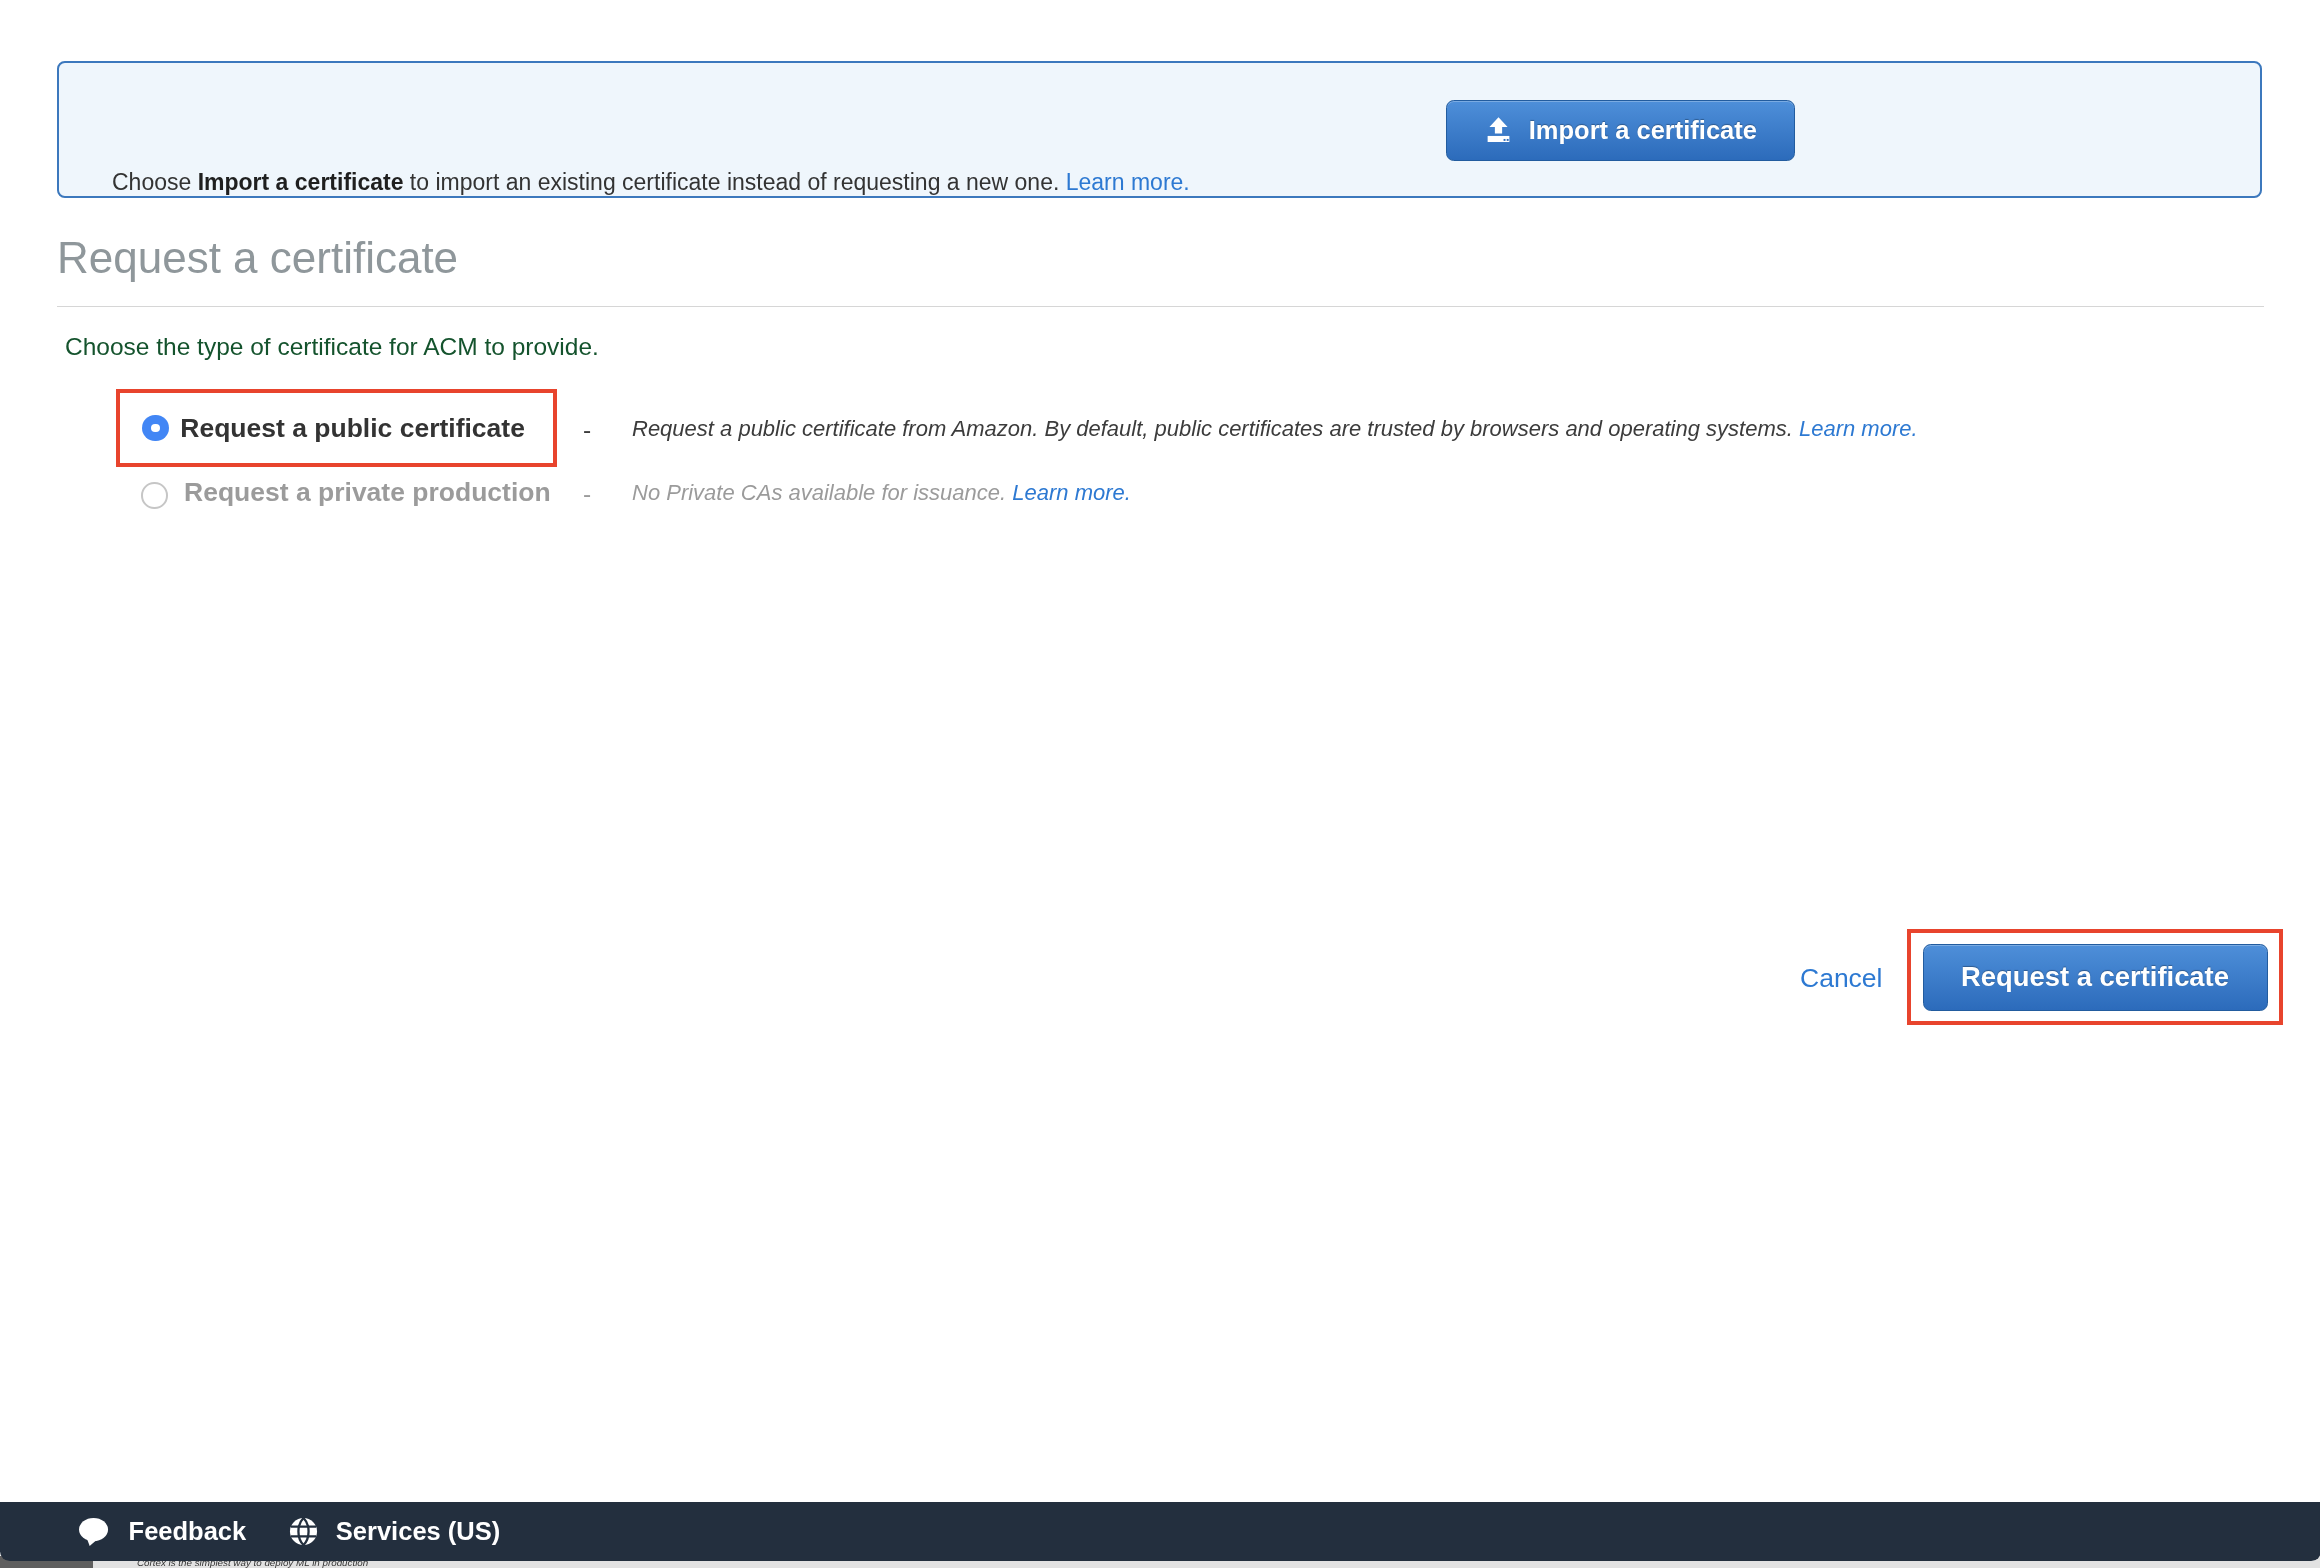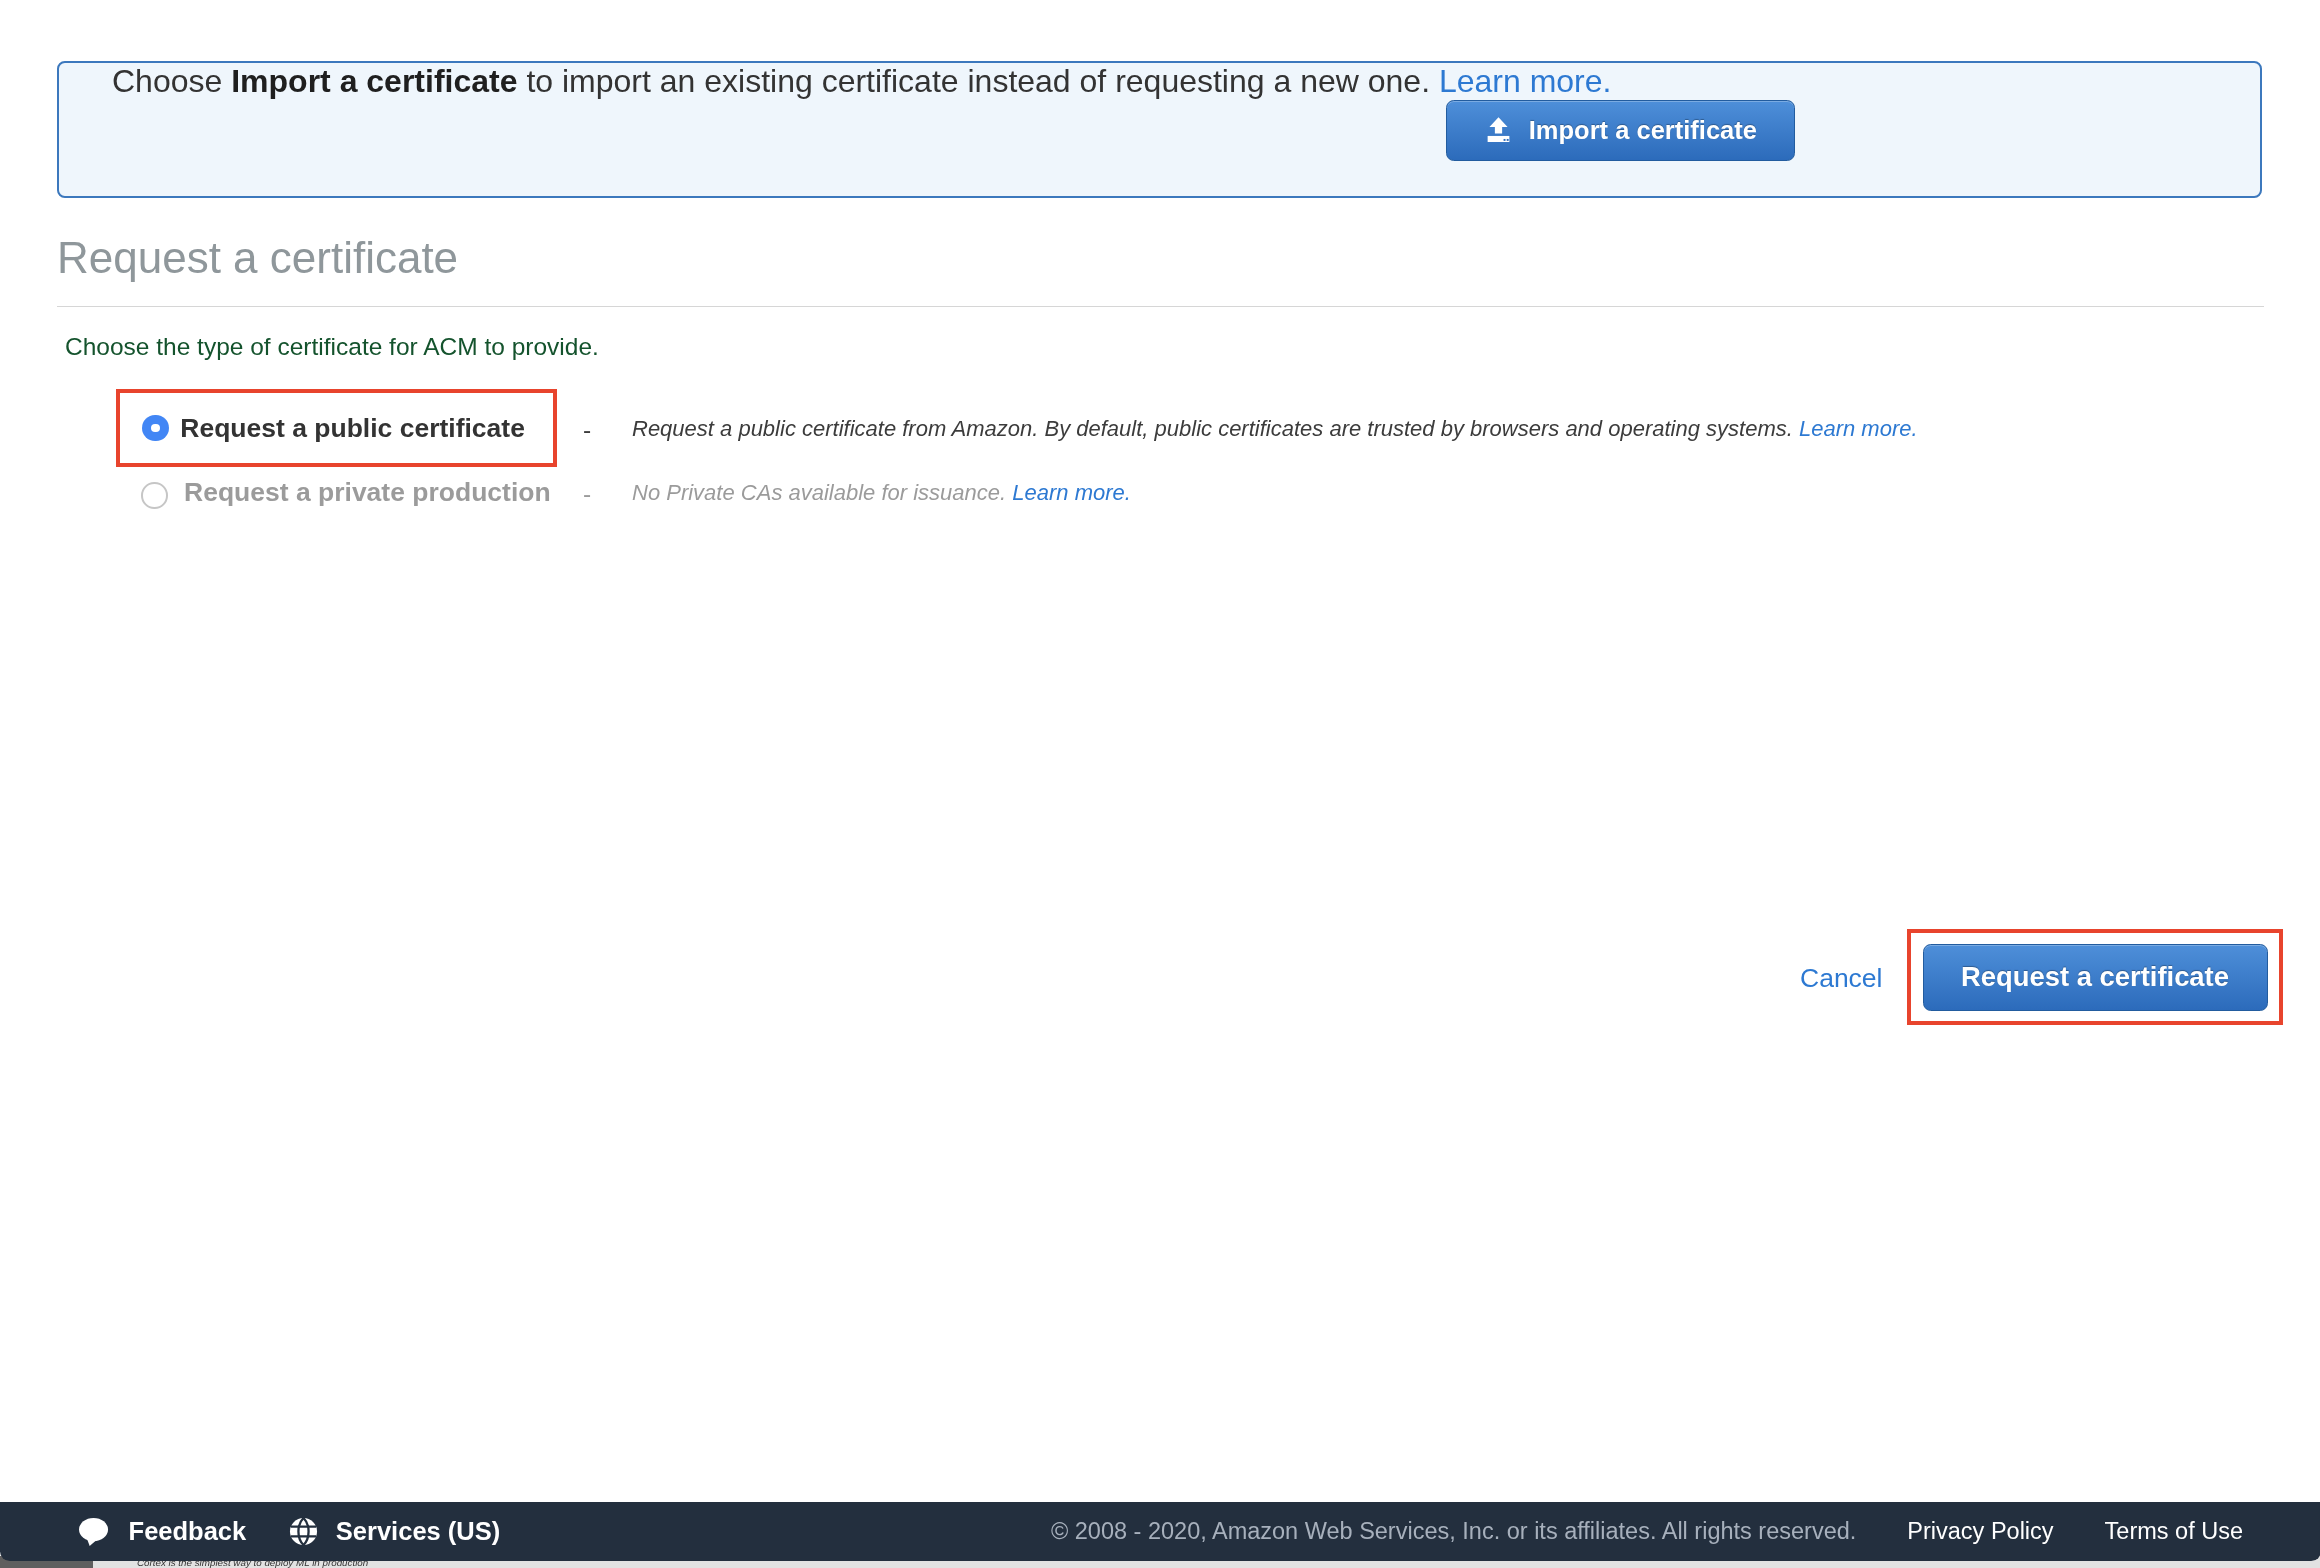--- a/index.html
+++ b/index.html
@@ -16,22 +16,22 @@
     position: absolute;
     left: 57px; top: 61px;
     width: 2205px; height: 137px;
     background: #eff6fc;
     border: 2px solid #3c78bd;
     border-radius: 7.8px;
   }
   .banner-text {
     position: absolute;
     left: 53px; top: 0; height: 133px;
-    display: flex; align-items: flex-start;
-    font-size: 32px; color: #333333;
+    display: flex; align-items: flex-end;
+    font-size: 23px; color: #333333;
     white-space: nowrap;
   }
   .banner-text b { color: #1f1f1f; }
   .link { color: #2d79d2; cursor: pointer; text-decoration: none; }
 
   .btn-blue {
     display: inline-flex;
     align-items: center;
     justify-content: center;
     gap: 15.7px;
@@ -240,24 +240,19 @@
     <span class="f-icon">
       <svg width="29" height="29" viewBox="0 0 30 30">
         <circle cx="15" cy="15" r="14" fill="#ffffff"></circle>
         <path d="M15 1 C8 8 8 22 15 29" stroke="#232f3e" stroke-width="2.4" fill="none"></path>
         <path d="M15 1 C22 8 22 22 15 29" stroke="#232f3e" stroke-width="2.4" fill="none"></path>
         <path d="M2 10 H28 M2 20 H28" stroke="#232f3e" stroke-width="2.4" fill="none"></path>
       </svg>
     </span>
     <span>Services (US)</span>
   </div>
-  <div class="footer-right">
-    <span class="copyright">© 2008 - 2020, Amazon Web Services, Inc. or its affiliates. All rights reserved.</span>
-    <a class="footer-link">Privacy Policy</a>
-    <a class="footer-link">Terms of Use</a>
-  </div>
 </div>
 
 <div class="bottom-sliver">
   <div class="sliver-block"></div>
   <span class="sliver-text">Cortex is the simplest way to deploy ML in production</span>
 </div>
 
 
 </body></html>

